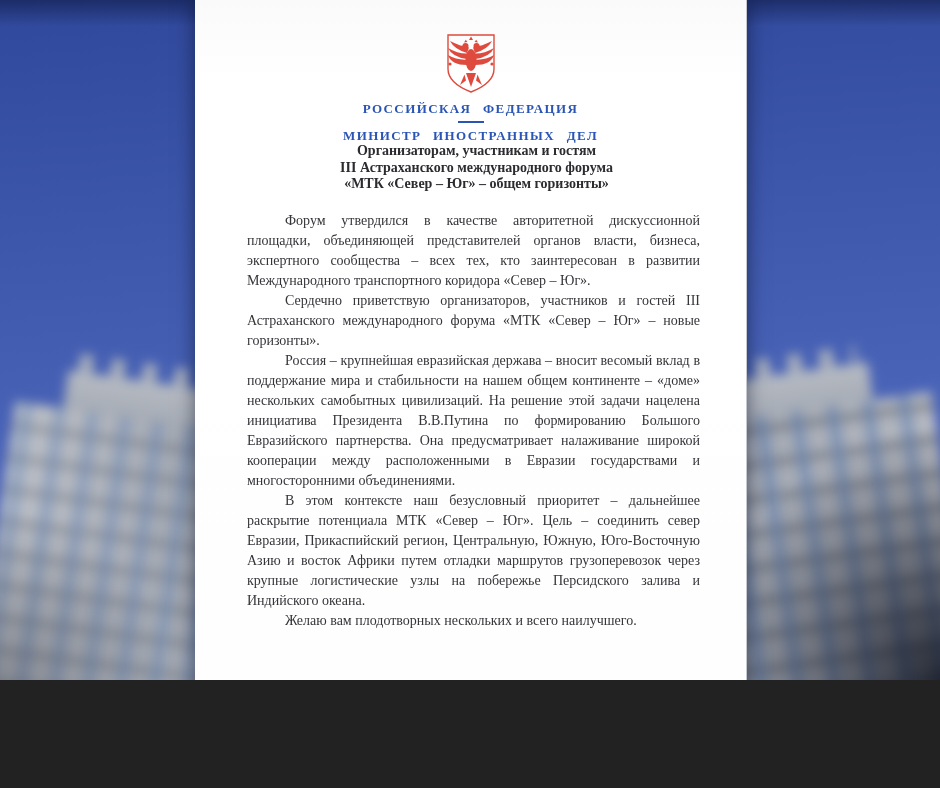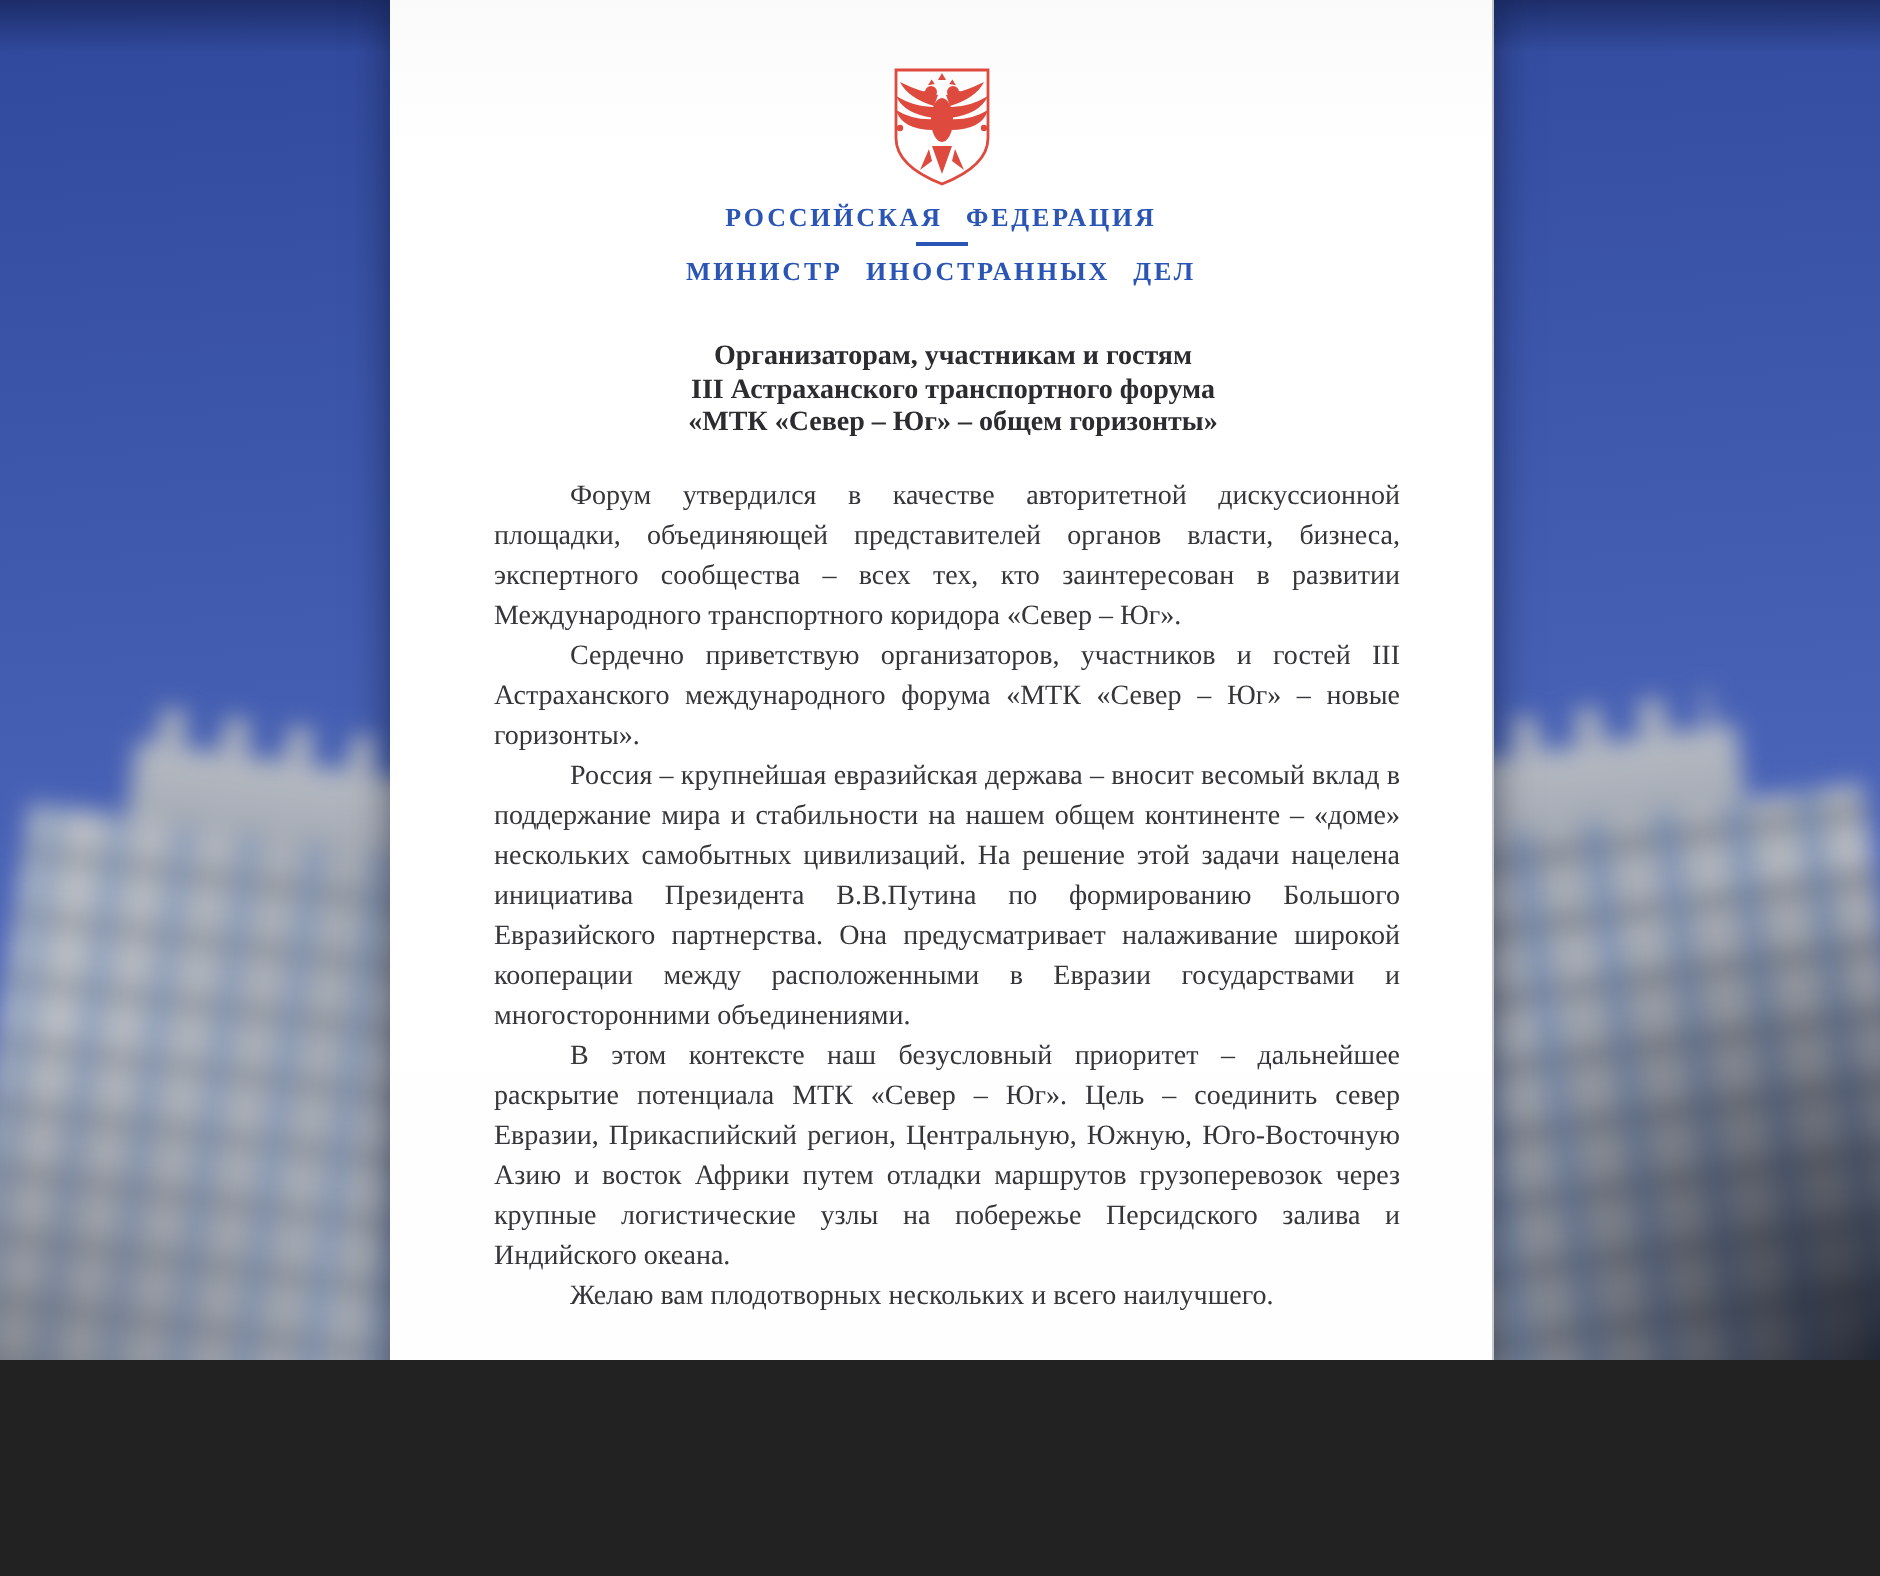--- a/index.html
+++ b/index.html
@@ -60,21 +60,21 @@
   }
   .letterhead{text-align:center;}
   .emblem{display:block;margin:33px auto 0;}
   .lh-country,.lh-minister{
     font-weight:bold;color:#2a55b4;font-size:13px;
     letter-spacing:1.4px;word-spacing:7px;line-height:14px;
   }
   .lh-country{margin-top:7px;}
   .lh-rule{width:26px;height:2px;background:#2a55b4;margin:5px auto 6px;}
   .salutation{
-    margin-top:28px;text-align:center;font-weight:bold;
+    text-align:center;font-weight:bold;
     font-size:14px;line-height:16.5px;color:#2b2b30;padding-left:12px;
   }
   .body-text{margin:18px 46px 0 52px;}
   .body-text p{
     margin:0;text-align:justify;text-indent:38px;
     font-size:14px;line-height:20px;color:#35353a;
   }
   .signature{
     position:absolute;top:694px;right:46px;
     display:flex;align-items:center;
@@ -131,21 +131,21 @@
           <circle cx="54" cy="31" r="1.6"></circle>
         </g>
       </svg>
       <div class="lh-country">РОССИЙСКАЯ ФЕДЕРАЦИЯ</div>
       <div class="lh-rule"></div>
       <div class="lh-minister">МИНИСТР ИНОСТРАННЫХ ДЕЛ</div>
     </div>
 
     <div class="salutation">
       <div>Организаторам, участникам и гостям</div>
-      <div>III Астраханского транспортного форума</div>
+      <div>III Астраханского международного форума</div>
       <div>«МТК «Север – Юг» – общем горизонты»</div>
     </div>
 
     <div class="body-text">
       <p>Форум утвердился в качестве авторитетной дискуссионной площадки, объединяющей представителей органов власти, бизнеса, экспертного сообщества – всех тех, кто заинтересован в развитии Международного транспортного коридора «Север – Юг».</p>
       <p>Сердечно приветствую организаторов, участников и гостей III Астраханского международного форума «МТК «Север – Юг» – новые горизонты».</p>
       <p>Россия – крупнейшая евразийская держава – вносит весомый вклад в поддержание мира и стабильности на нашем общем континенте – «доме» нескольких самобытных цивилизаций. На решение этой задачи нацелена инициатива Президента В.В.Путина по формированию Большого Евразийского партнерства. Она предусматривает налаживание широкой кооперации между расположенными в Евразии государствами и многосторонними объединениями.</p>
       <p>В этом контексте наш безусловный приоритет – дальнейшее раскрытие потенциала МТК «Север – Юг». Цель – соединить север Евразии, Прикаспийский регион, Центральную, Южную, Юго-Восточную Азию и восток Африки путем отладки маршрутов грузоперевозок через крупные логистические узлы на побережье Персидского залива и Индийского океана.</p>
       <p>Желаю вам плодотворных нескольких и всего наилучшего.</p>
     </div>

